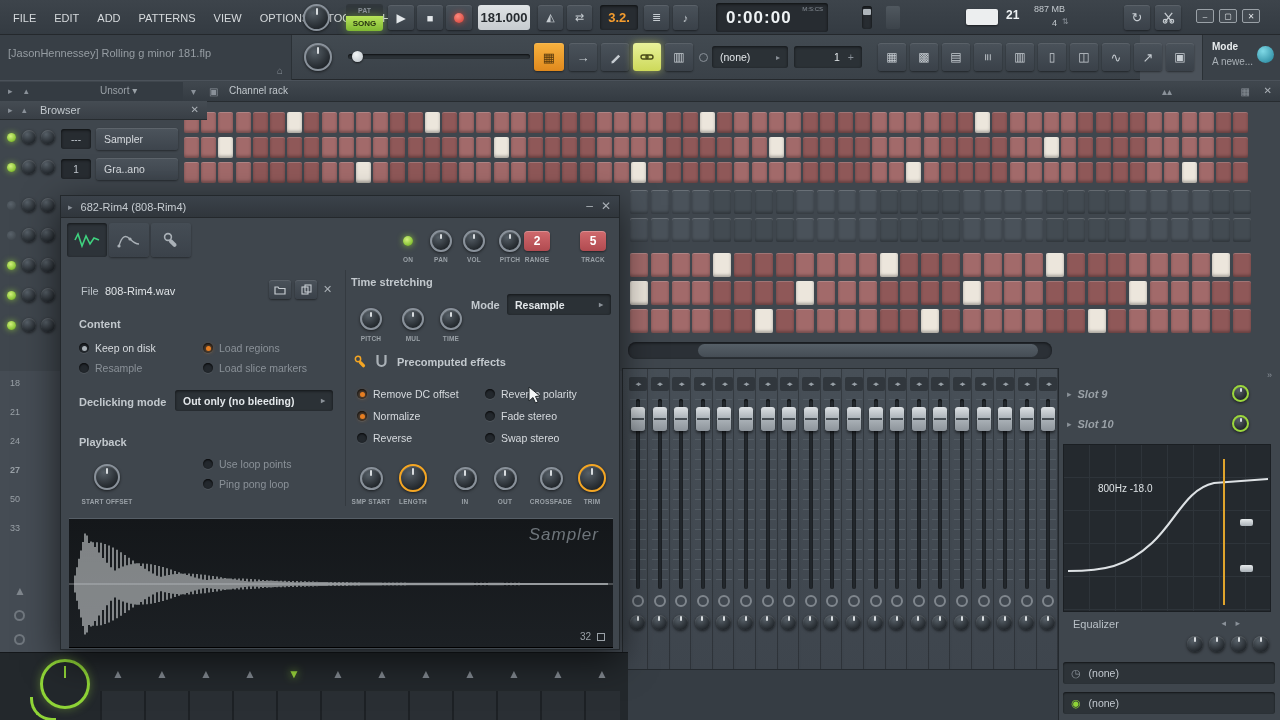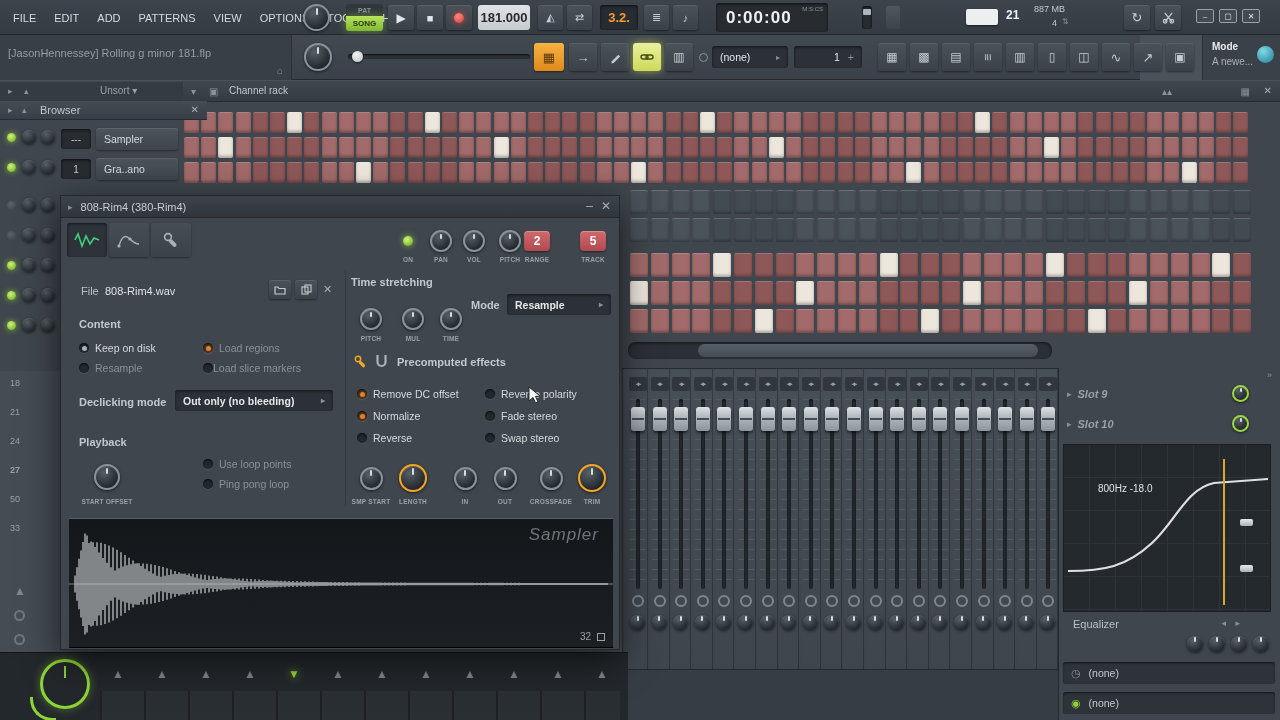--- a/index.html
+++ b/index.html
@@ -872,21 +872,21 @@
         <span style="position: absolute; left: 508px; top: 14px; font-size: 12px; color: rgb(127, 134, 141); text-shadow: none;">▲</span>
         <span style="position: absolute; left: 552px; top: 14px; font-size: 12px; color: rgb(127, 134, 141); text-shadow: none;">▲</span>
         <span style="position: absolute; left: 596px; top: 14px; font-size: 12px; color: rgb(127, 134, 141); text-shadow: none;">▲</span>
       </div>
     <div class="abs" style="left:100px;top:38px;width:520px;height:30px;background:#2a2f34;background-image:repeating-linear-gradient(90deg,#1d2125 0 2px,transparent 2px 44px)"></div>
   </div>
 
   <div id="sampler">
     <div id="s-title">
       <span style="margin-left:7px;color:#8a9199;font-size:9px">▸</span>
-      <span style="margin-left:8px;color:#c6ccd1;font-size:11px">808-Rim4 (380-Rim4)</span>
+      <span style="margin-left:8px;color:#c6ccd1;font-size:11px">682-Rim4 (808-Rim4)</span>
       <span style="position:absolute;right:26px;top:3px;color:#aab0b6;font-size:12px">–</span>
       <span style="position:absolute;right:8px;top:3px;color:#aab0b6;font-size:12px">✕</span>
     </div>
 
     <div class="tab sel" style="left:6px">
       <svg width="26" height="16" viewBox="0 0 26 16">
           <polyline points="1,8 4,2 8,14 12,4 16,12 20,6 25,8" fill="none" stroke="#3fd27f" stroke-width="1.6"></polyline>
         </svg>
     </div>
     <div class="tab" style="left:48px">
@@ -946,21 +946,21 @@
           <span class="rlabel">Keep on disk</span>
         </div>
         <div style="position: absolute; left: 18px; top: 166px; display: flex; align-items: center; gap: 6px;">
           <span class="radio"></span>
           <span class="rlabel dim">Resample</span>
         </div>
         <div style="position: absolute; left: 142px; top: 146px; display: flex; align-items: center; gap: 6px;">
           <span class="radio orange"></span>
           <span class="rlabel dim">Load regions</span>
         </div>
-        <div style="position: absolute; left: 142px; top: 166px; display: flex; align-items: center; ">
+        <div style="position: absolute; left: 142px; top: 166px; display: flex; align-items: center; gap: 6px;">
           <span class="radio"></span>
           <span class="rlabel dim">Load slice markers</span>
         </div>
       </div>
     <span class="heading" style="left:18px;top:200px;font-weight:bold">Declicking mode</span>
     <div class="dd" style="left:114px;top:194px;width:158px;height:21px">
         <span>Out only (no bleeding)</span>
         <span class="arr">▸</span>
       </div>
 

